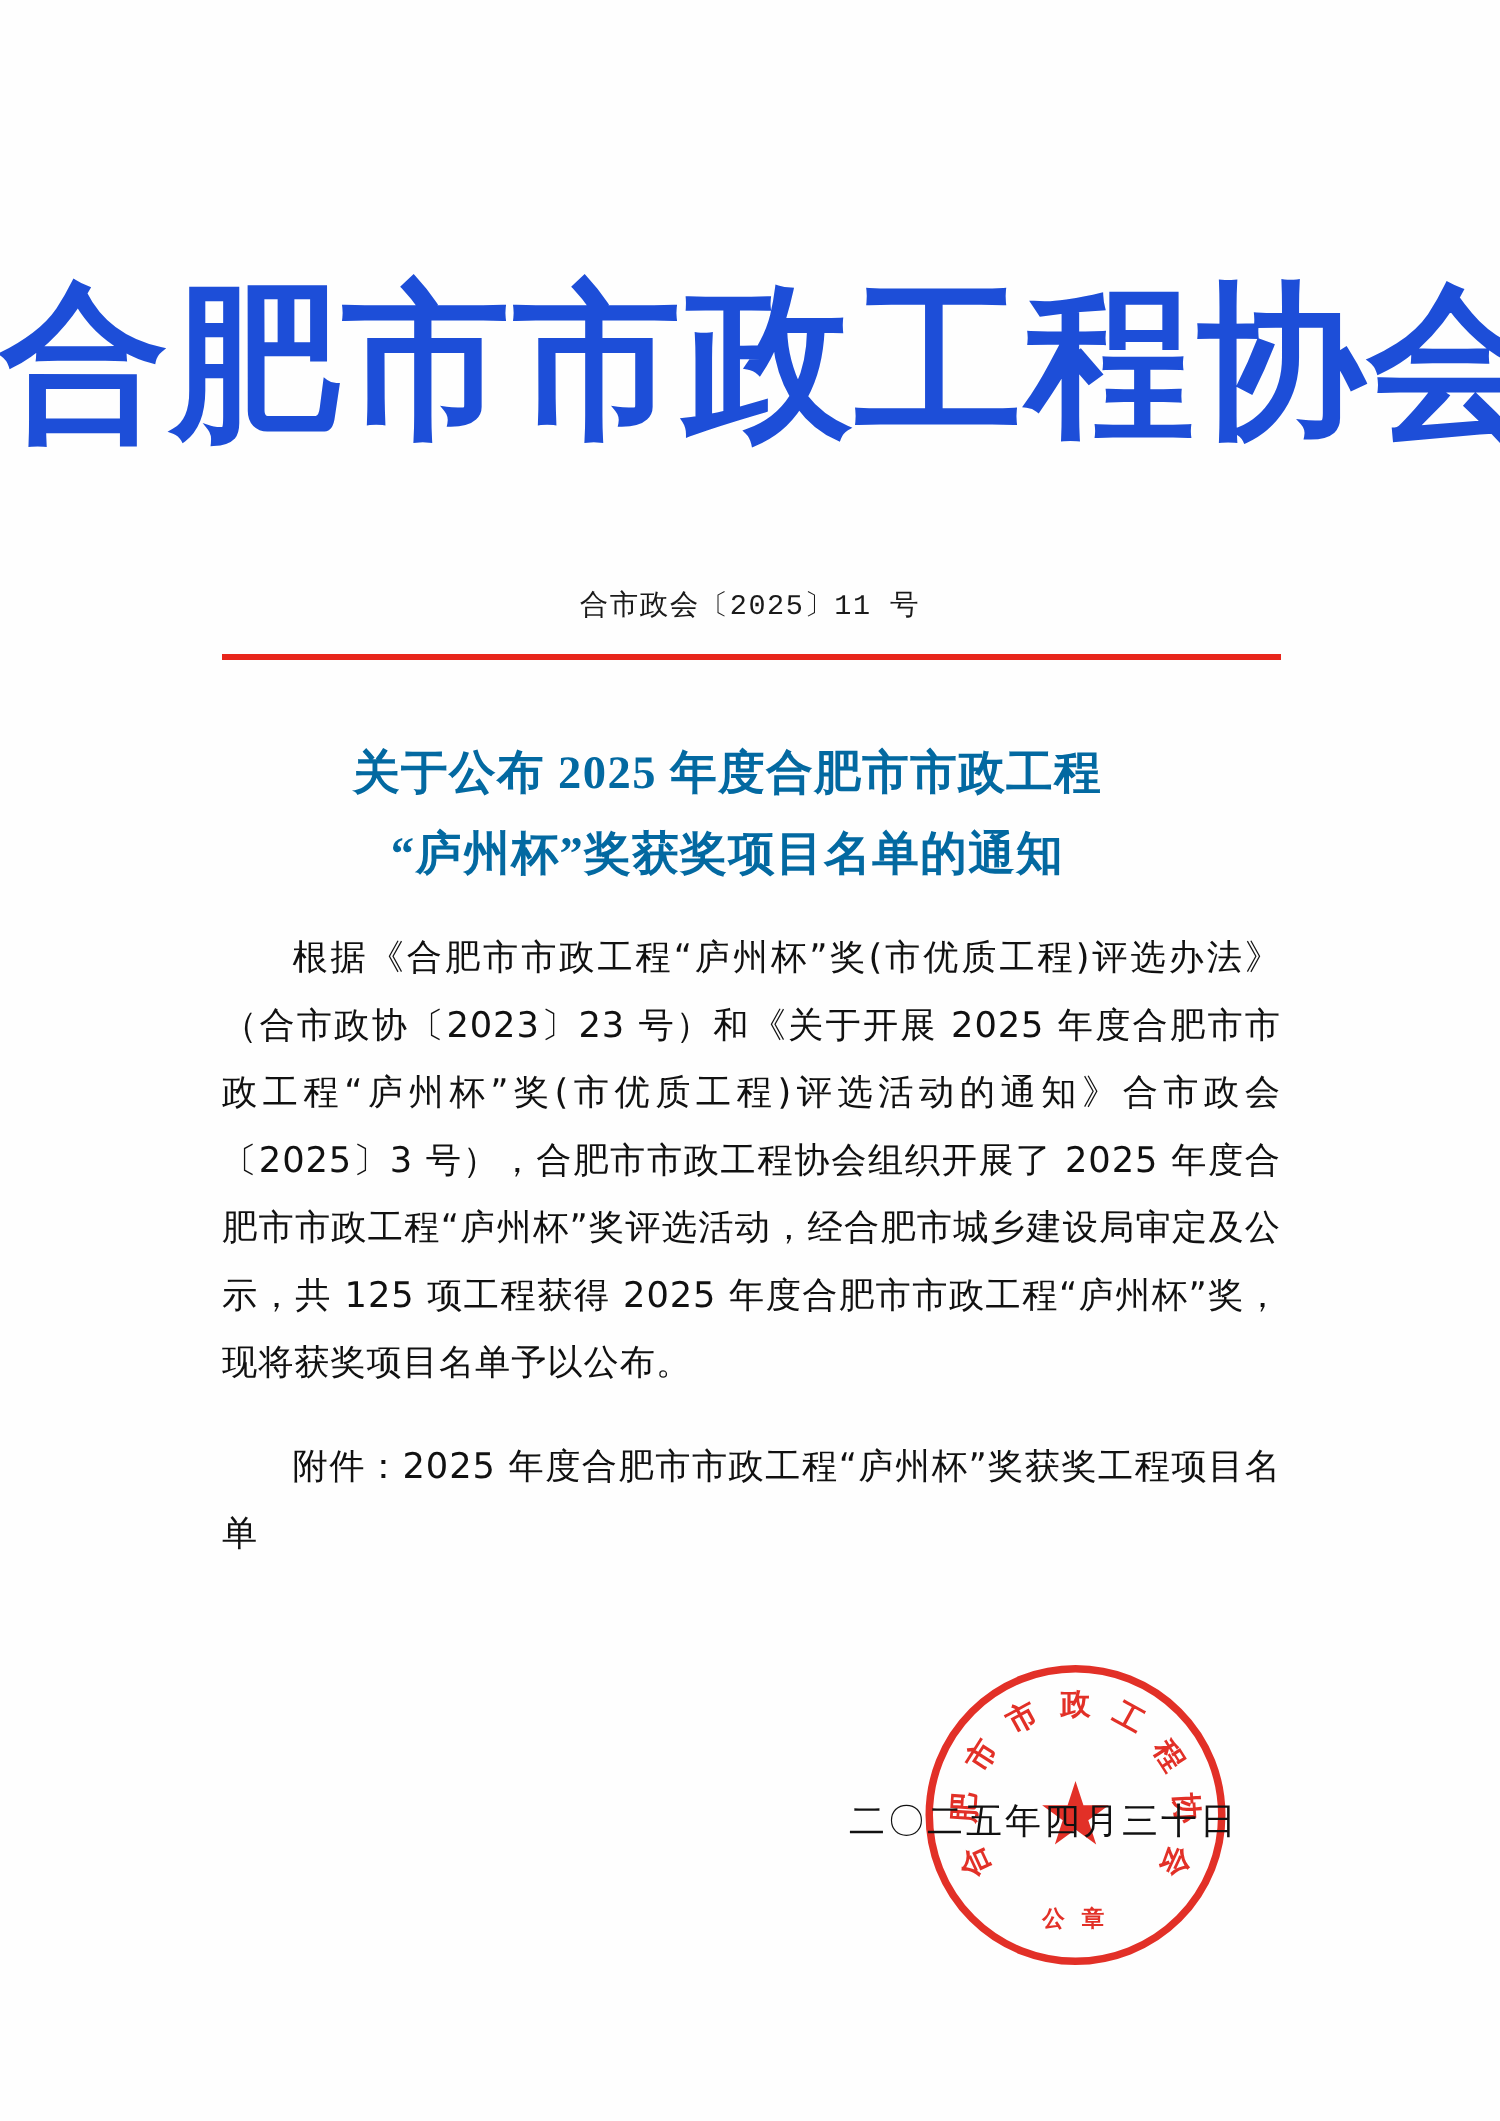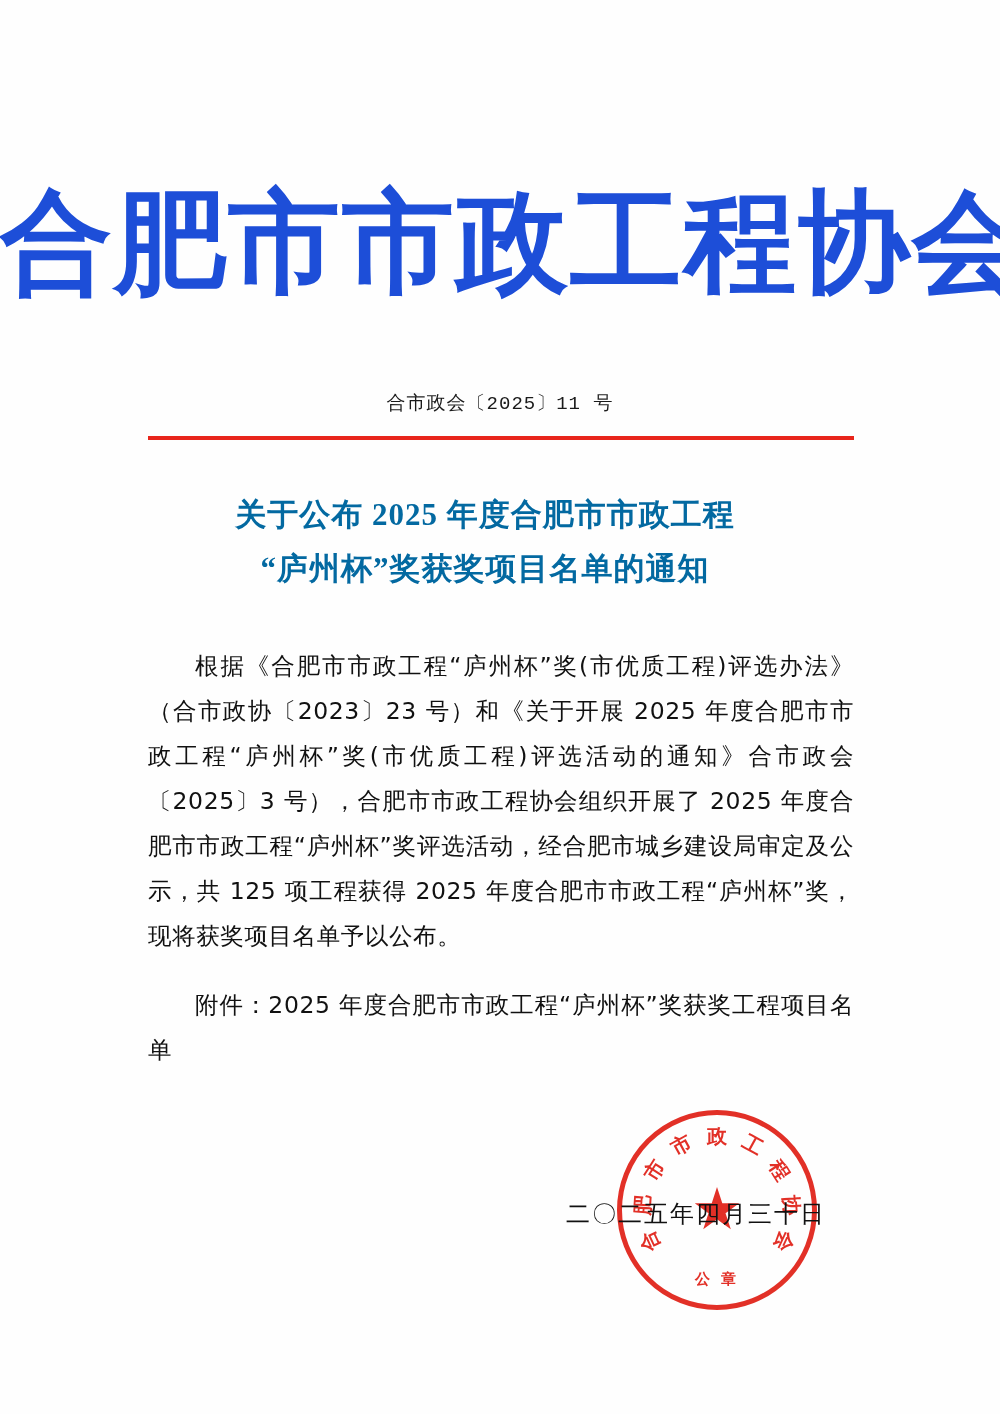--- a/index.html
+++ b/index.html
@@ -71,21 +71,21 @@
     font-size: 31px;
     line-height: 1.75;
     letter-spacing: 1px;
     color: #0369a1;
   }
   .doc-title .line2 { display: block; }
 
   
   .body-text {
     position: absolute;
-    top: 644px;
+    top: 616px;
     left: 148px;
     width: 706px;
     font-family: "DejaVu Sans", sans-serif;
     font-size: 23.5px;
     line-height: 45px;
     letter-spacing: 0.6px;
     color: #111;
     text-align: justify;
   }
   .body-text p {

